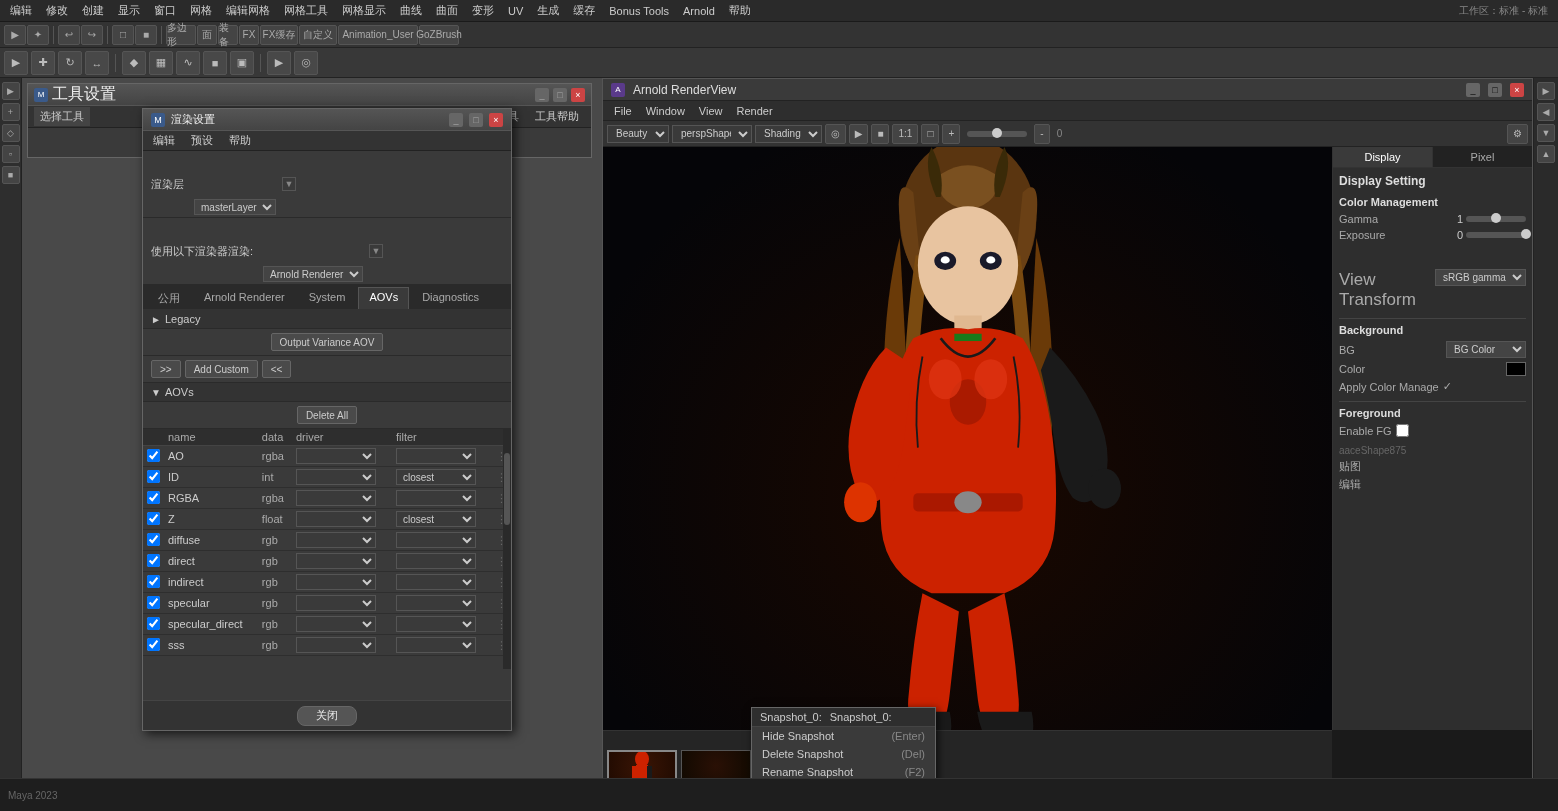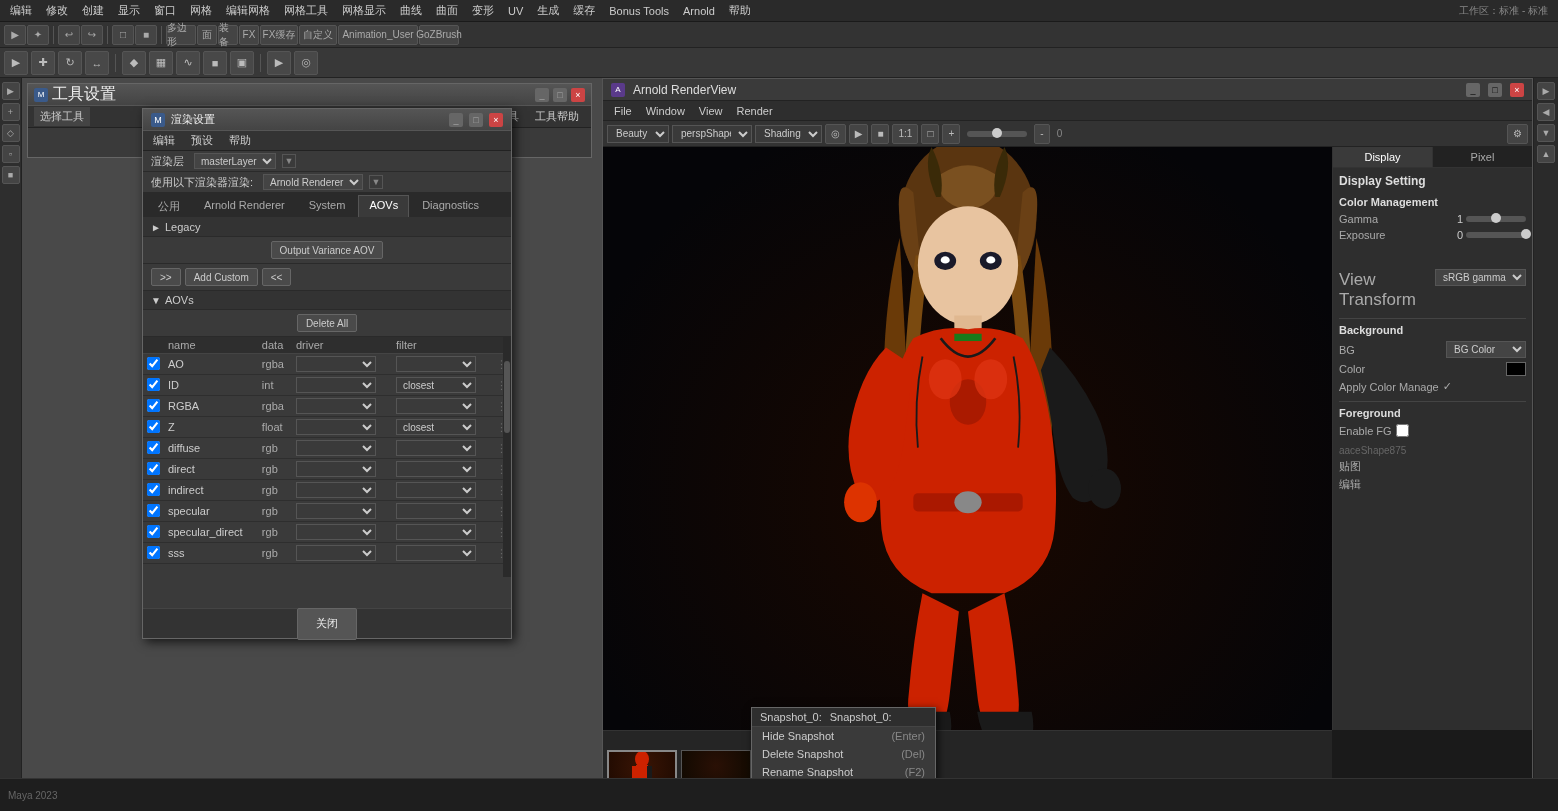--- a/index.html
+++ b/index.html
@@ -320,20 +320,21 @@
       gap: 6px;
       border-bottom: 1px solid #2a2a2a;
     }
     .layer-row select {
       background: #444;
       border: 1px solid #555;
       color: #ccc;
       font-size: 10px;
       padding: 1px 2px;
       height: 16px;
+      margin-top: 46px;
     }
 
     
     .aov-table {
       width: 100%;
       border-collapse: collapse;
       font-size: 11px;
     }
     .aov-table th {
       background: #2e2e2e;
@@ -397,27 +398,27 @@
       right: 0;
       height: 30px;
       background: #333;
       display: flex;
       align-items: center;
       justify-content: center;
       border-top: 1px solid #444;
     }
     .close-btn {
       width: 60px;
-      height: 32px;
+      height: 20px;
       background: #555;
       border: 1px solid #666;
       color: #eee;
       font-size: 11px;
       cursor: pointer;
-      border-radius: 2px;
+      border-radius: 8px;
     }
 
     .scrollbar-v {
       position: absolute;
       right: 0;
       top: 0;
       bottom: 0;
       width: 8px;
       background: #2a2a2a;
     }

